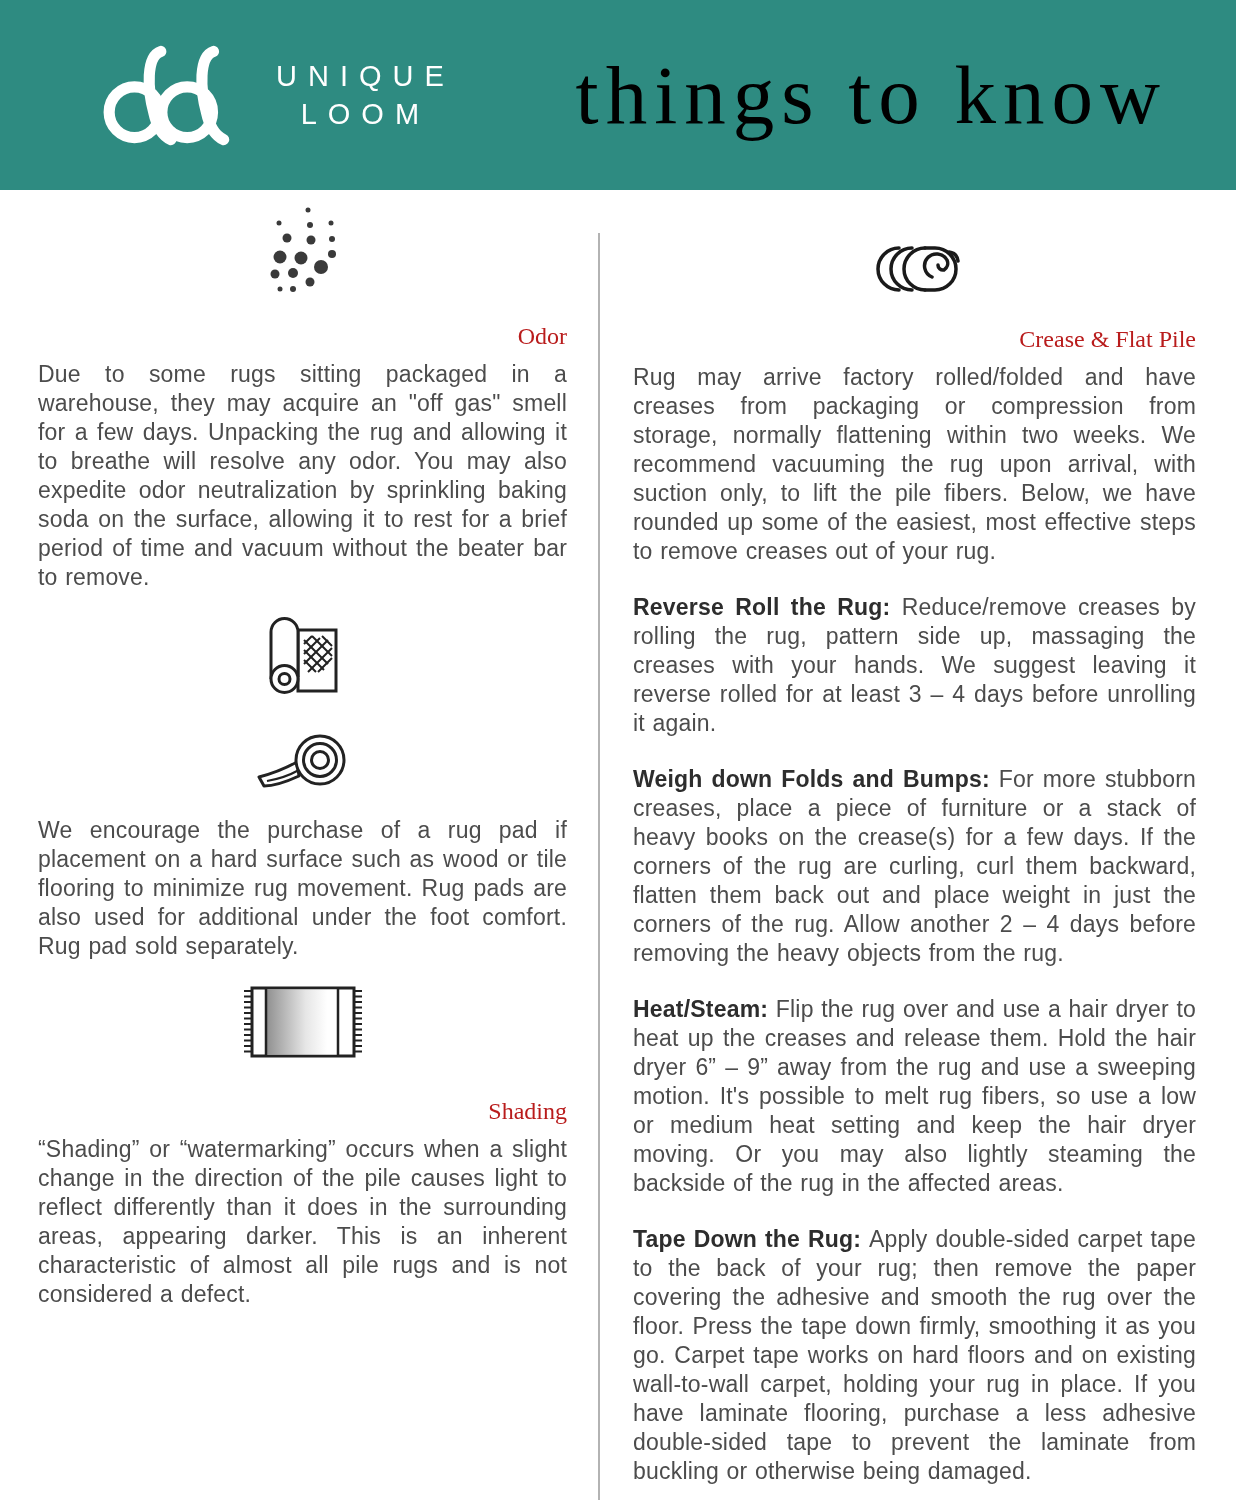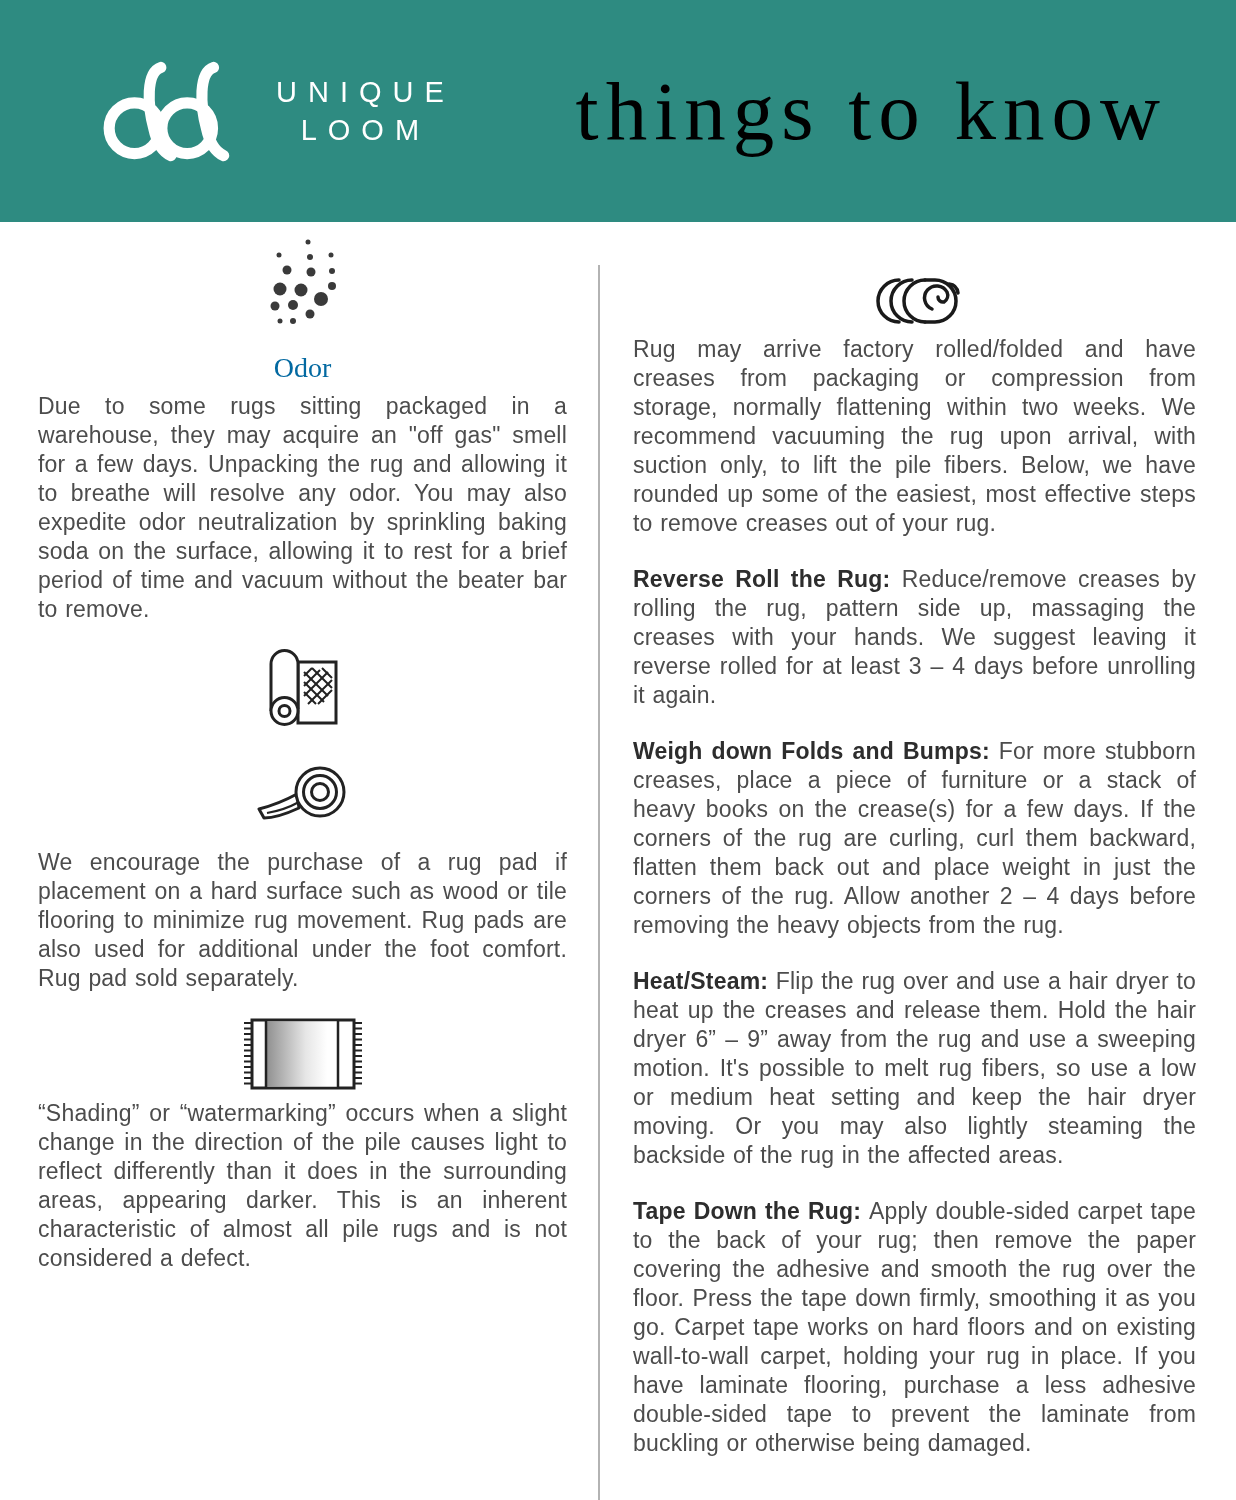--- a/index.html
+++ b/index.html
@@ -3,40 +3,40 @@
 <meta charset="utf-8">
 <style>
   html,body{margin:0;padding:0;background:#ffffff;}
   body{
     width:1236px;height:1500px;overflow:hidden;position:relative;
     font-family:"Liberation Sans", sans-serif;
     -webkit-font-smoothing:antialiased;
   }
   
   .header{
-    height:222px;background:#2E8B81;display:flex;align-items:center;
+    height:190px;background:#2E8B81;display:flex;align-items:center;
   }
   .logo-wrap{display:flex;align-items:center;margin-left:98px;gap:26px;}
   .logo-glyph svg{display:block;}
   .brand{color:#ffffff;font-size:29px;line-height:38px;letter-spacing:11px;
          text-align:center;font-weight:400;}
   .page-title{
     font-family:"Liberation Serif", serif;color:#000000;font-size:83px;
     letter-spacing:7px;font-weight:400;margin-left:auto;margin-right:69px;
     white-space:nowrap;
   }
   
   .content{display:flex;align-items:flex-start;}
   .col-left{width:529px;margin-left:38px;}
   .divider{width:2px;height:1267px;background:#B3B3B3;margin-left:31px;margin-top:43px;}
   .col-right{width:563px;margin-left:33px;}
   .icon-box{text-align:center;}
   .section-title{
-    font-family:"Liberation Serif", serif;font-size:28px;line-height:40px;
-    color:#0369a1;text-align:center;font-weight:400;
+    font-family:"Liberation Serif", serif;font-size:24px;line-height:40px;
+    color:#b91c1c;text-align:right;font-weight:400;
   }
   .body-text{
     font-size:23px;line-height:29px;color:#4C4C4C;text-align:justify;
     letter-spacing:0.2px;word-spacing:1px;
   }
   .body-text .lead{font-weight:bold;color:#2D2D2D;}
   
   .s1-icon{margin-top:14px;}
   .s1-title{margin-top:16px;}
   .s1-body{margin-top:4px;}
@@ -138,38 +138,40 @@
         </defs>
         <g stroke-width="2">
           <path d="M1 6 H8 M1 11.5 H8 M1 17 H8 M1 22.5 H8 M1 28 H8 M1 33.5 H8 M1 39 H8 M1 44.5 H8 M1 50 H8 M1 55.5 H8 M1 61 H8 M1 66.5 H8"></path>
           <path d="M112 6 H119 M112 11.5 H119 M112 17 H119 M112 22.5 H119 M112 28 H119 M112 33.5 H119 M112 39 H119 M112 44.5 H119 M112 50 H119 M112 55.5 H119 M112 61 H119 M112 66.5 H119"></path>
         </g>
         <rect x="9" y="3" width="102" height="68" fill="#fff" stroke-width="3"></rect>
         <rect x="23" y="4.5" width="72" height="65" fill="url(#shadeGrad)" stroke="none"></rect>
         <path d="M23 3 V71 M95 3 V71" stroke-width="2.5"></path>
       </svg>
     </div>
+    <div class="section-title s4-title">Shading</div>
     <p class="body-text s4-body">“Shading” or “watermarking” occurs when a slight change in the direction of the pile causes light to reflect differently than it does in the surrounding areas, appearing darker. This is an inherent characteristic of almost all pile rugs and is not considered a defect.</p>
 
   </div>
 
   <div class="divider"></div>
 
   <div class="col-right">
 
     <div class="icon-box r-icon">
       <svg width="92" height="52" viewBox="0 0 92 52" fill="none" stroke="#1A1A1A" stroke-linecap="round">
         <path d="M30 5 a21 21 0 0 0 0 42" stroke-width="3.5"></path>
         <path d="M43 5 a21 21 0 0 0 0 42" stroke-width="3.5"></path>
         <path d="M56 5 a21 21 0 0 0 0 42" stroke-width="3.5"></path>
         <path d="M56 5 h10 a21 21 0 0 1 0 42 h-10" stroke-width="3.5"></path>
         <path d="M63 34 a12 12 0 1 1 15 -17 a8 8 0 0 1 -3 10 a5 5 0 0 1 -6 -5" stroke-width="3.5"></path>
         <path d="M80 9 q8 1 9 9" stroke-width="3.5"></path>
       </svg>
     </div>
+    <div class="section-title r-title">Crease &amp; Flat Pile</div>
     <p class="body-text r-body">Rug may arrive factory rolled/folded and have creases from packaging or compression from storage, normally flattening within two weeks. We recommend vacuuming the rug upon arrival, with suction only, to lift the pile fibers. Below, we have rounded up some of the easiest, most effective steps to remove creases out of your rug.</p>
 
     <p class="body-text tip"><span class="lead">Reverse Roll the Rug: </span><span>Reduce/remove creases by rolling the rug, pattern side up, massaging the creases with your hands. We suggest leaving it reverse rolled for at least 3 – 4 days before unrolling it again.</span></p>
 
     <p class="body-text tip"><span class="lead">Weigh down Folds and Bumps: </span><span>For more stubborn creases, place a piece of furniture or a stack of heavy books on the crease(s) for a few days. If the corners of the rug are curling, curl them backward, flatten them back out and place weight in just the corners of the rug. Allow another 2 – 4 days before removing the heavy objects from the rug.</span></p>
 
     <p class="body-text tip"><span class="lead">Heat/Steam: </span><span>Flip the rug over and use a hair dryer to heat up the creases and release them. Hold the hair dryer 6” – 9” away from the rug and use a sweeping motion. It's possible to melt rug fibers, so use a low or medium heat setting and keep the hair dryer moving. Or you may also lightly steaming the backside of the rug in the affected areas.</span></p>
 
     <p class="body-text tip"><span class="lead">Tape Down the Rug: </span><span>Apply double-sided carpet tape to the back of your rug; then remove the paper covering the adhesive and smooth the rug over the floor. Press the tape down firmly, smoothing it as you go. Carpet tape works on hard floors and on existing wall-to-wall carpet, holding your rug in place. If you have laminate flooring, purchase a less adhesive double-sided tape to prevent the laminate from buckling or otherwise being damaged.</span></p>
 

